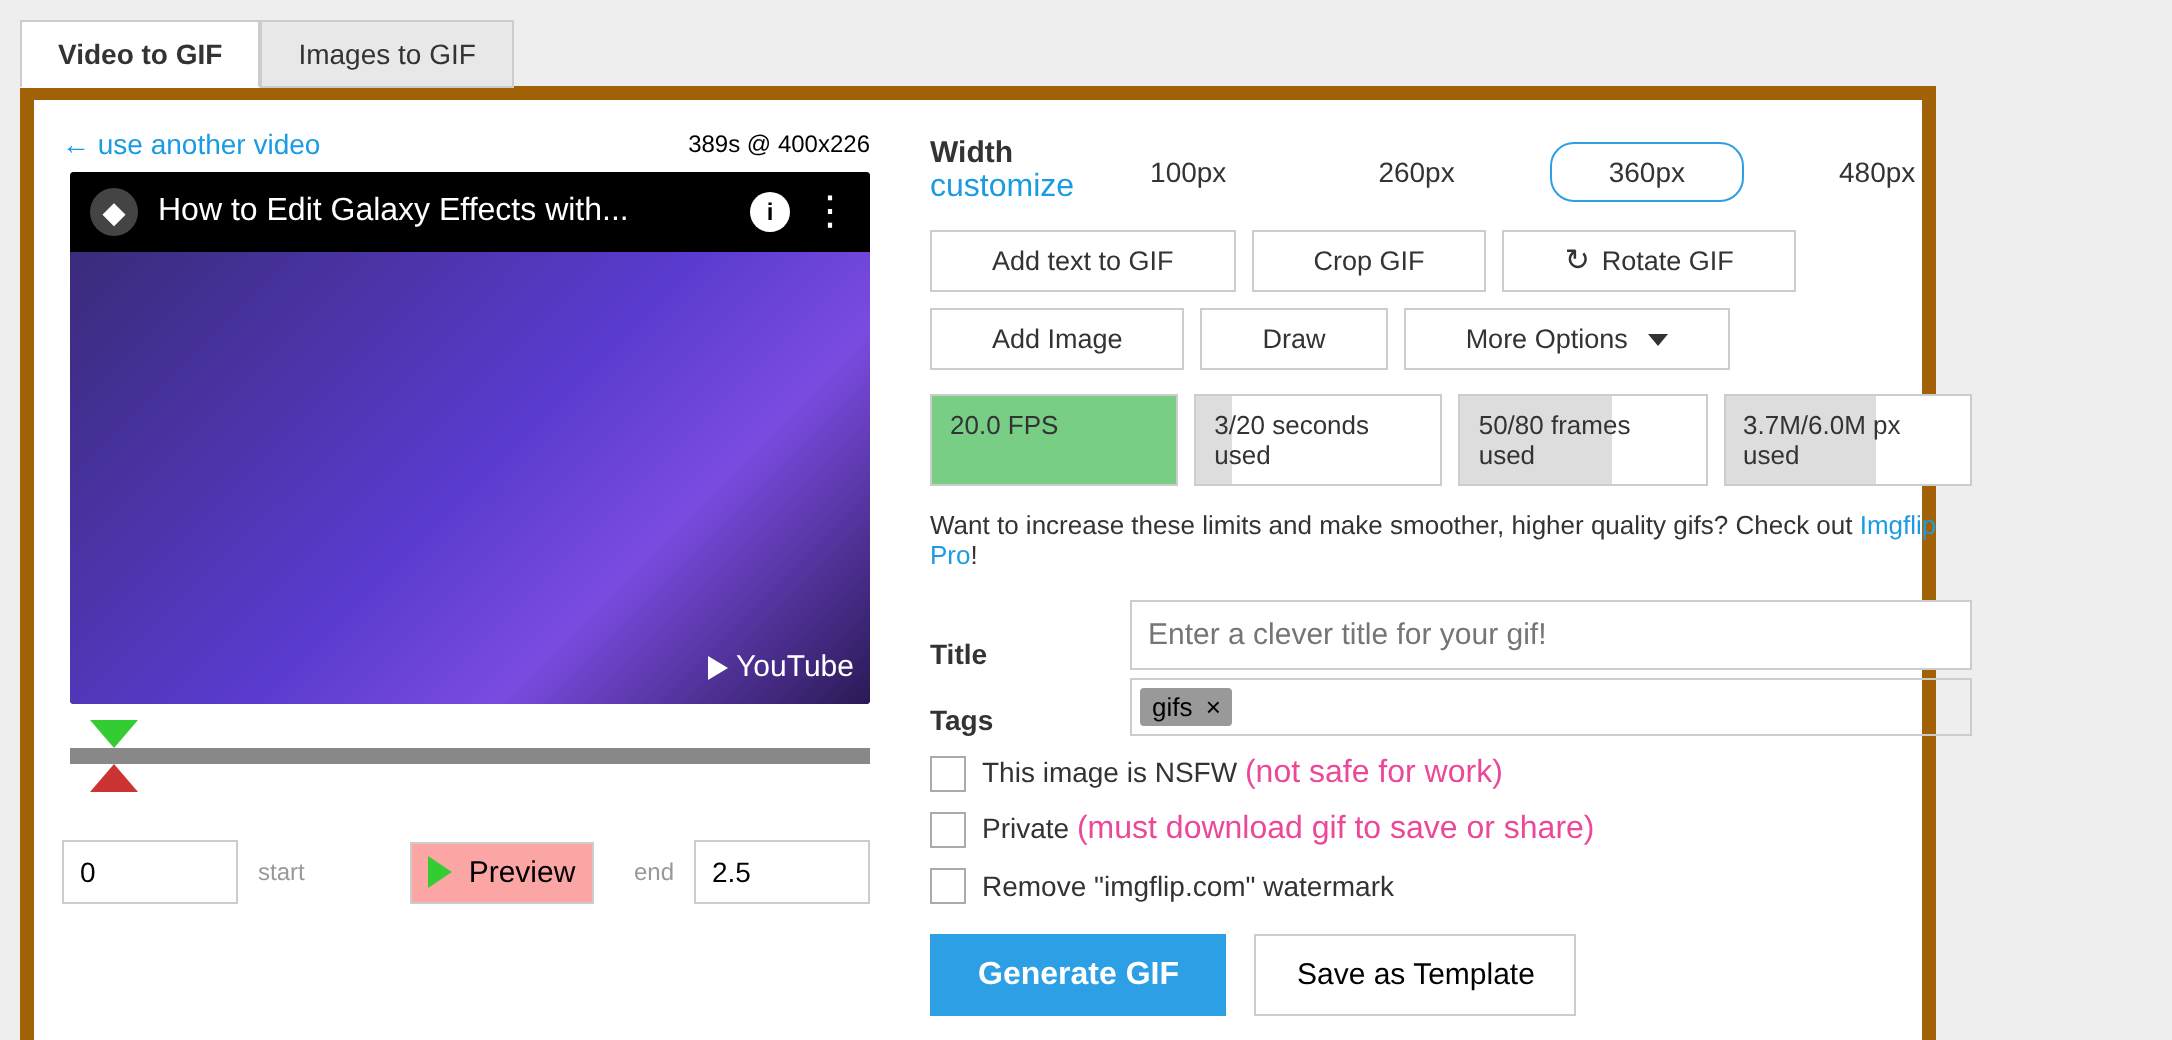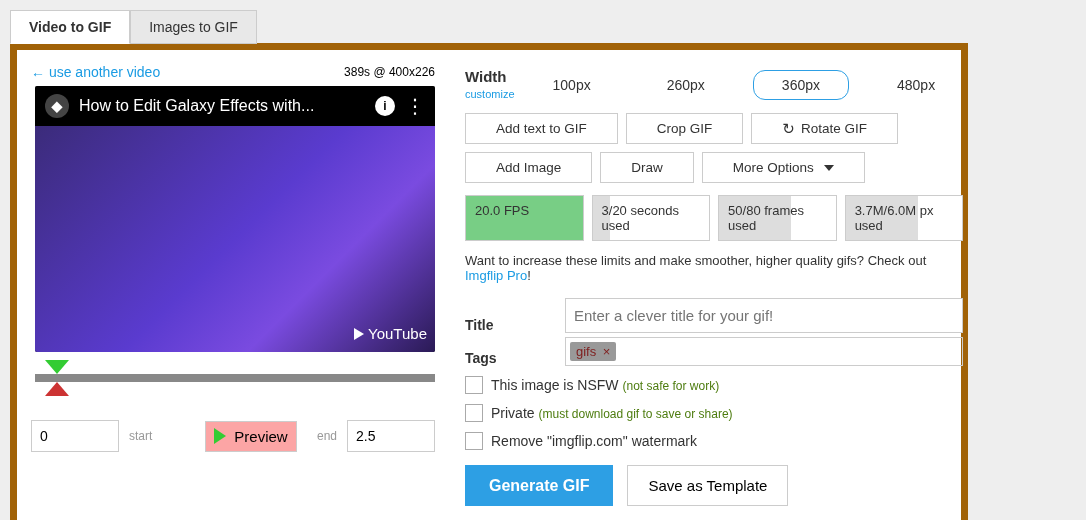--- a/index.html
+++ b/index.html
@@ -26,43 +26,43 @@
 .handle-down{position:absolute;top:0;left:10px;width:0;height:0;border-left:12px solid transparent;border-right:12px solid transparent;border-top:14px solid #3c3}
 .handle-up{position:absolute;bottom:0;left:10px;width:0;height:0;border-left:12px solid transparent;border-right:12px solid transparent;border-bottom:14px solid #c33}
 .time-row{display:flex;align-items:center;gap:10px;margin-top:24px}
 .time-row input{width:70px;height:30px;border:1px solid #ccc;font-size:14px;padding:0 8px}
 .lbl-sm{color:#999;font-size:12px}
 .preview-btn{border:1px solid #ccc;background:#fca5a5;padding:6px 8px;margin-left:43px;font-size:15px;display:flex;align-items:center;gap:8px;cursor:pointer}
 .play-tri{display:inline-block;width:0;height:0;border-left:12px solid #3c3;border-top:8px solid transparent;border-bottom:8px solid transparent}
 .right{flex:1;padding-top:4px}
 .row{display:flex;align-items:center;gap:10px;margin-bottom:12px}
 .width-lbl{font-weight:bold;font-size:15px}
-.customize{font-size:11px}
+.customize{font-size:16px}
 .width-opts{display:flex;gap:20px;align-items:center;flex:1;justify-content:space-around}
 .wopt{padding:6px 28px;color:#333}
 .wopt.selected{border:1px solid #2d9fe4;border-radius:12px}
 .btn-row{display:flex;gap:8px;margin-bottom:12px;flex-wrap:wrap}
 .btn{border:1px solid #ccc;background:#fff;padding:7px 30px;font-size:13.5px;cursor:pointer;display:flex;align-items:center;gap:6px}
 .rot{display:inline-block;font-size:15px;line-height:13px}
 .caret{display:inline-block;width:0;height:0;border-left:5px solid transparent;border-right:5px solid transparent;border-top:6px solid #333;margin-left:4px}
 .stats{display:flex;gap:8px;margin-bottom:12px}
 .stat{flex:1;border:1px solid #ccc;font-size:13px;padding:7px 9px;position:relative;background:#fff}
 .stat.green{background:#78ce85}
 .stat .fill{position:absolute;top:0;left:0;bottom:0;background:#ddd;z-index:0}
 .stat span{position:relative;z-index:1}
 .promo{font-size:13px;margin-bottom:15px}
 .form-row{display:flex;align-items:flex-end;margin-bottom:4px}
 .form-row .flab{width:100px;font-weight:bold}
 .tinput{flex:1;border:1px solid #ccc;padding:8px;font-size:15px}
 .tag-box{flex:1;border:1px solid #ccc;padding:4px}
-.taglet{display:inline-block;background:#999;color:#7f1d1d;font-size:13px;padding:2px 6px;border-radius:2px}
+.taglet{display:inline-block;background:#999;color:#000000;font-size:13px;padding:2px 6px;border-radius:2px}
 .taglet .x{margin-left:3px;cursor:pointer}
 .chk-row{display:flex;align-items:center;gap:8px;margin:10px 0 8px 0;font-size:14px}
 .chk{width:16px;height:16px;border:1px solid #aaa}
-.sub{color:#4d7c0f;font-size:12px}
+.sub{color:#ec4899;font-size:16px}
 .actions{display:flex;gap:14px;margin-top:15px}
 .primary{background:#2d9fe4;color:#fff;border:none;padding:11px 24px;font-size:16px;font-weight:bold;cursor:pointer}
 .secondary{background:#fff;border:1px solid #ccc;padding:11px 20px;font-size:15px;cursor:pointer}
 </style>
 </head>
 <body>
 
 <div class="page">
   <div class="tabs">
     <div class="tab active">Video to GIF</div>

